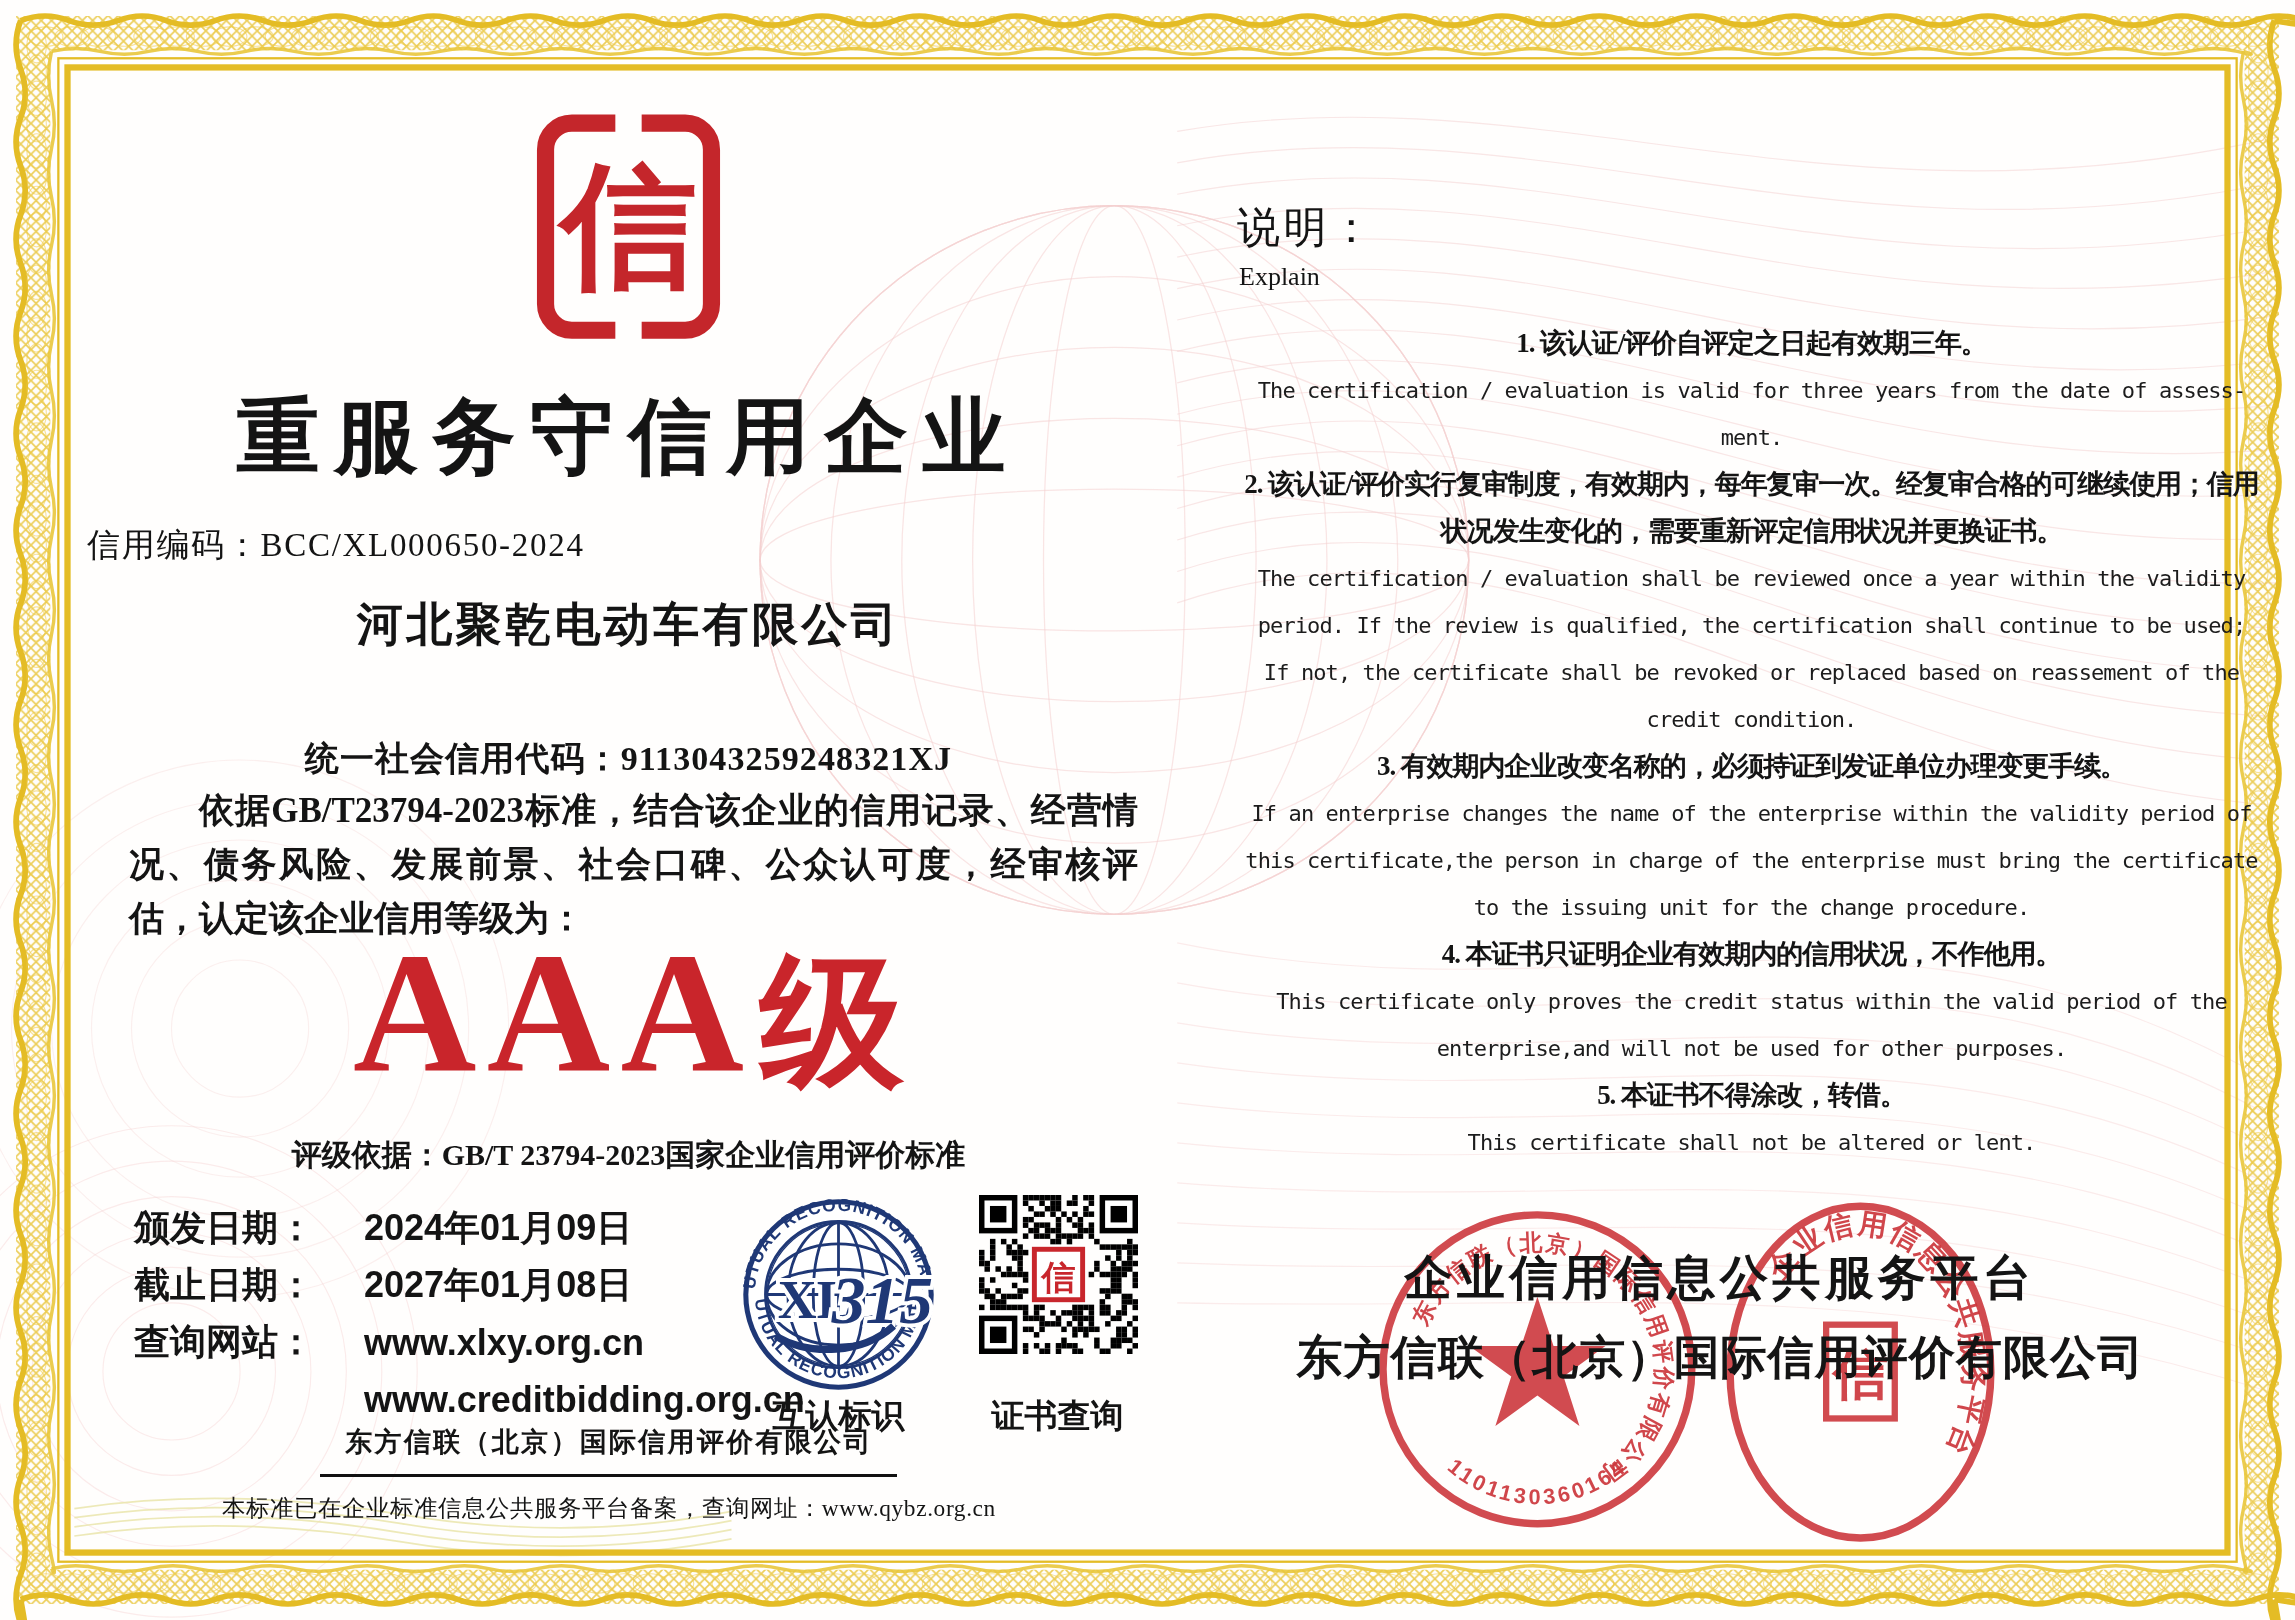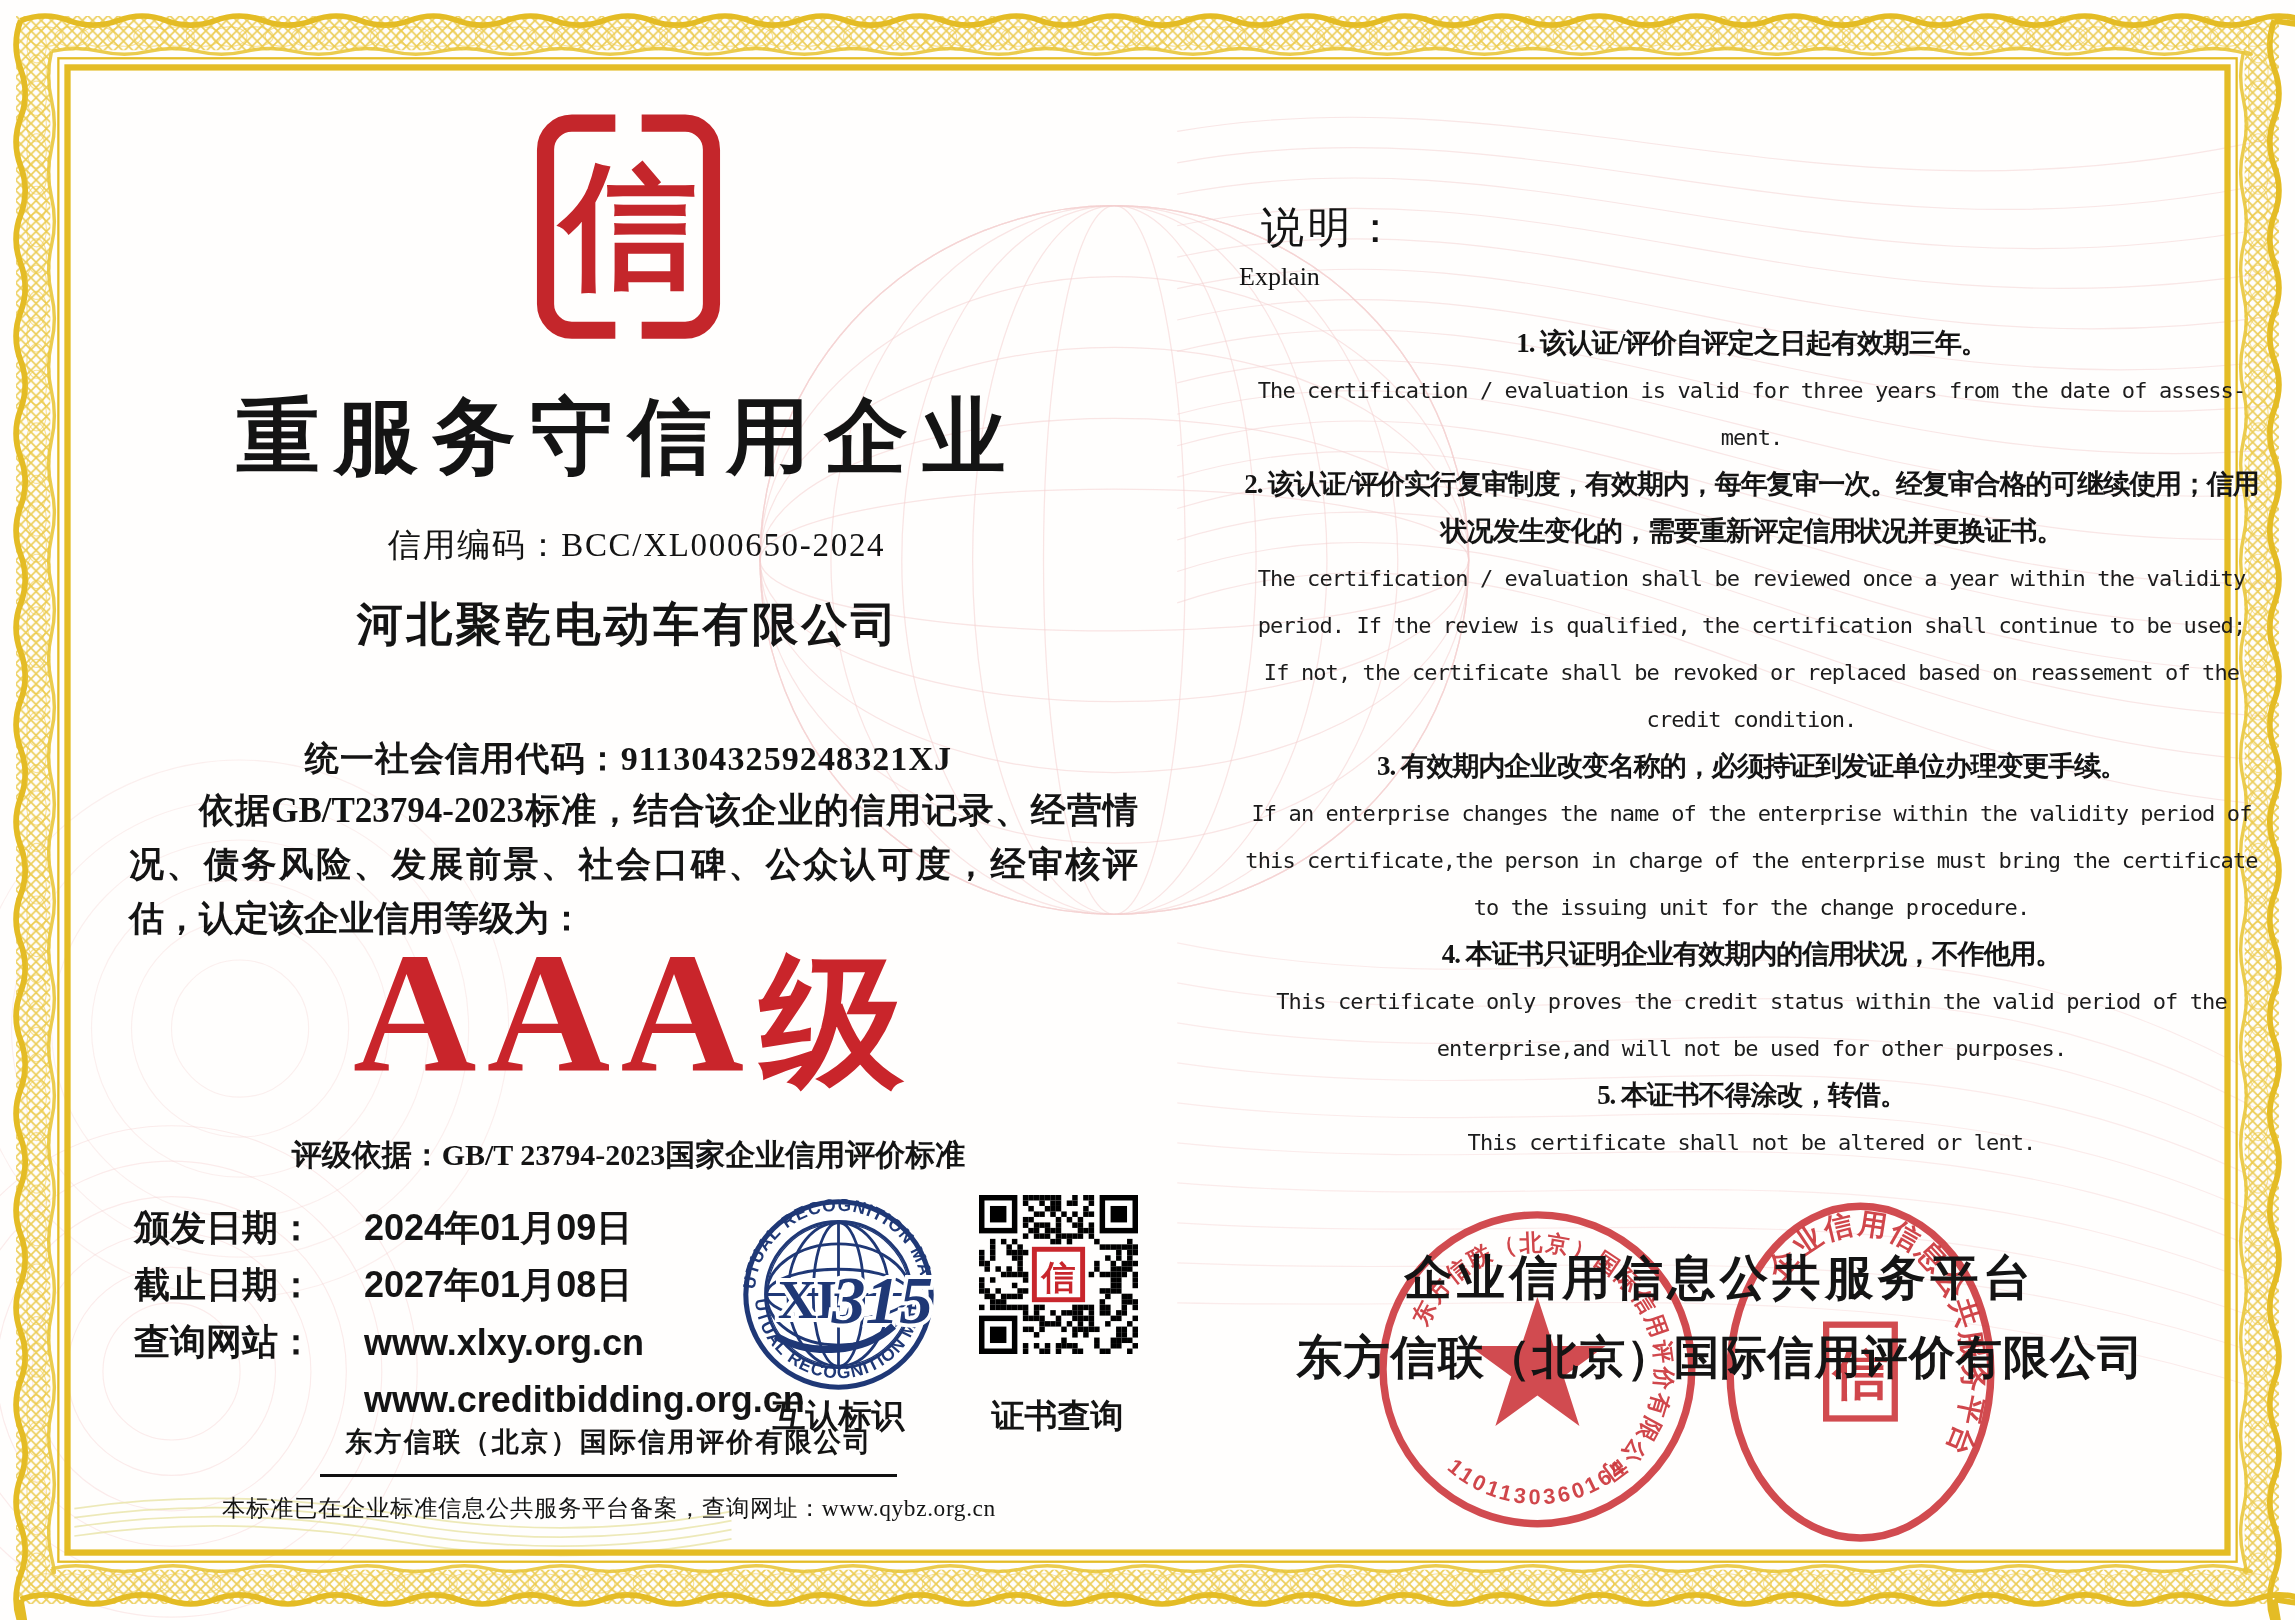--- a/index.html
+++ b/index.html
@@ -6,21 +6,21 @@
   .page{position:relative;width:2295px;height:1620px;background:#fffefd;overflow:hidden;
         font-family:"Liberation Sans",sans-serif;color:#141414;}
   svg{display:block;}
   .abs{position:absolute;}
   #bg{position:absolute;left:0;top:0;width:2295px;height:1620px;pointer-events:none;}
 
   
   .logo{left:534px;top:114px;width:189px;height:226px;}
   .title{left:97px;top:382px;width:1063px;text-align:center;font-size:83px;font-weight:900;
          letter-spacing:15px;font-family:"Liberation Sans",sans-serif;}
-  .credit-code{left:105px;top:523px;width:1063px;text-align:center;font-size:33px;letter-spacing:1.7px;
+  .credit-code{left:87px;top:523px;width:1063px;text-align:left;font-size:33px;letter-spacing:1.7px;
          font-family:"Liberation Serif",serif;}
   .company{left:97px;top:594px;width:1063px;text-align:center;font-size:46px;font-weight:800;
          letter-spacing:3.4px;font-family:"Liberation Serif",serif;}
   .uscc{left:97px;top:736px;width:1063px;text-align:center;font-size:34px;font-weight:700;
          letter-spacing:1.1px;font-family:"Liberation Serif",serif;}
   .paragraph{left:129px;top:784px;width:1009px;font-size:35px;line-height:54px;font-weight:700;
          font-family:"Liberation Serif",serif;text-indent:2em;text-align:justify;}
   .grade{left:97px;top:915px;width:1063px;text-align:center;line-height:197px;color:#C9252B;white-space:nowrap;}
   .grade .aaa{font-family:"Liberation Serif",serif;font-weight:900;font-size:171px;letter-spacing:10.3px;}
   .grade .ji{font-family:"Liberation Serif",serif;font-weight:900;font-size:144px;margin-left:5.7px;}
@@ -35,21 +35,21 @@
   .qr{left:979px;top:1195px;width:159px;height:159px;}
   .cap2{left:966px;top:1394px;width:183px;text-align:center;font-size:33px;font-weight:800;}
   .orgline{left:143px;top:1424px;width:932px;text-align:center;font-size:27px;font-weight:600;
          letter-spacing:2.3px;font-family:"Liberation Serif",serif;}
   .orgline-underline{left:320px;top:1474px;width:577px;height:2.9px;background:#111;}
   .footnote{left:143px;top:1492px;width:932px;text-align:center;font-size:23.4px;letter-spacing:0.6px;
          font-family:"Liberation Serif",serif;}
 
   
   .explain-title{left:1237px;top:199px;font-size:43px;font-weight:500;letter-spacing:3.4px;
-         font-family:"Liberation Serif",serif;margin-left:24px;}
+         font-family:"Liberation Serif",serif;}
   .explain-en{left:1239px;top:262px;font-size:26px;font-family:"Liberation Serif",serif;}
   .explain-list{left:1237px;top:320px;width:1029px;text-align:center;}
   .cn-line{font-size:27px;font-weight:800;letter-spacing:-1.1px;height:47px;line-height:47px;
          white-space:nowrap;font-family:"Liberation Serif",serif;}
   .en-line{font-size:22px;letter-spacing:-0.9px;height:47px;line-height:47px;white-space:nowrap;
          font-family:"DejaVu Sans Mono",monospace;color:#1c1c1c;}
   .issuer1{left:1240px;top:1246px;width:960px;text-align:center;font-size:48px;font-weight:800;
          letter-spacing:4.6px;font-family:"Liberation Serif",serif;z-index:3;}
   .issuer2{left:1229px;top:1327px;width:983px;text-align:center;font-size:46px;font-weight:800;
          letter-spacing:1.1px;font-family:"Liberation Serif",serif;z-index:3;}

